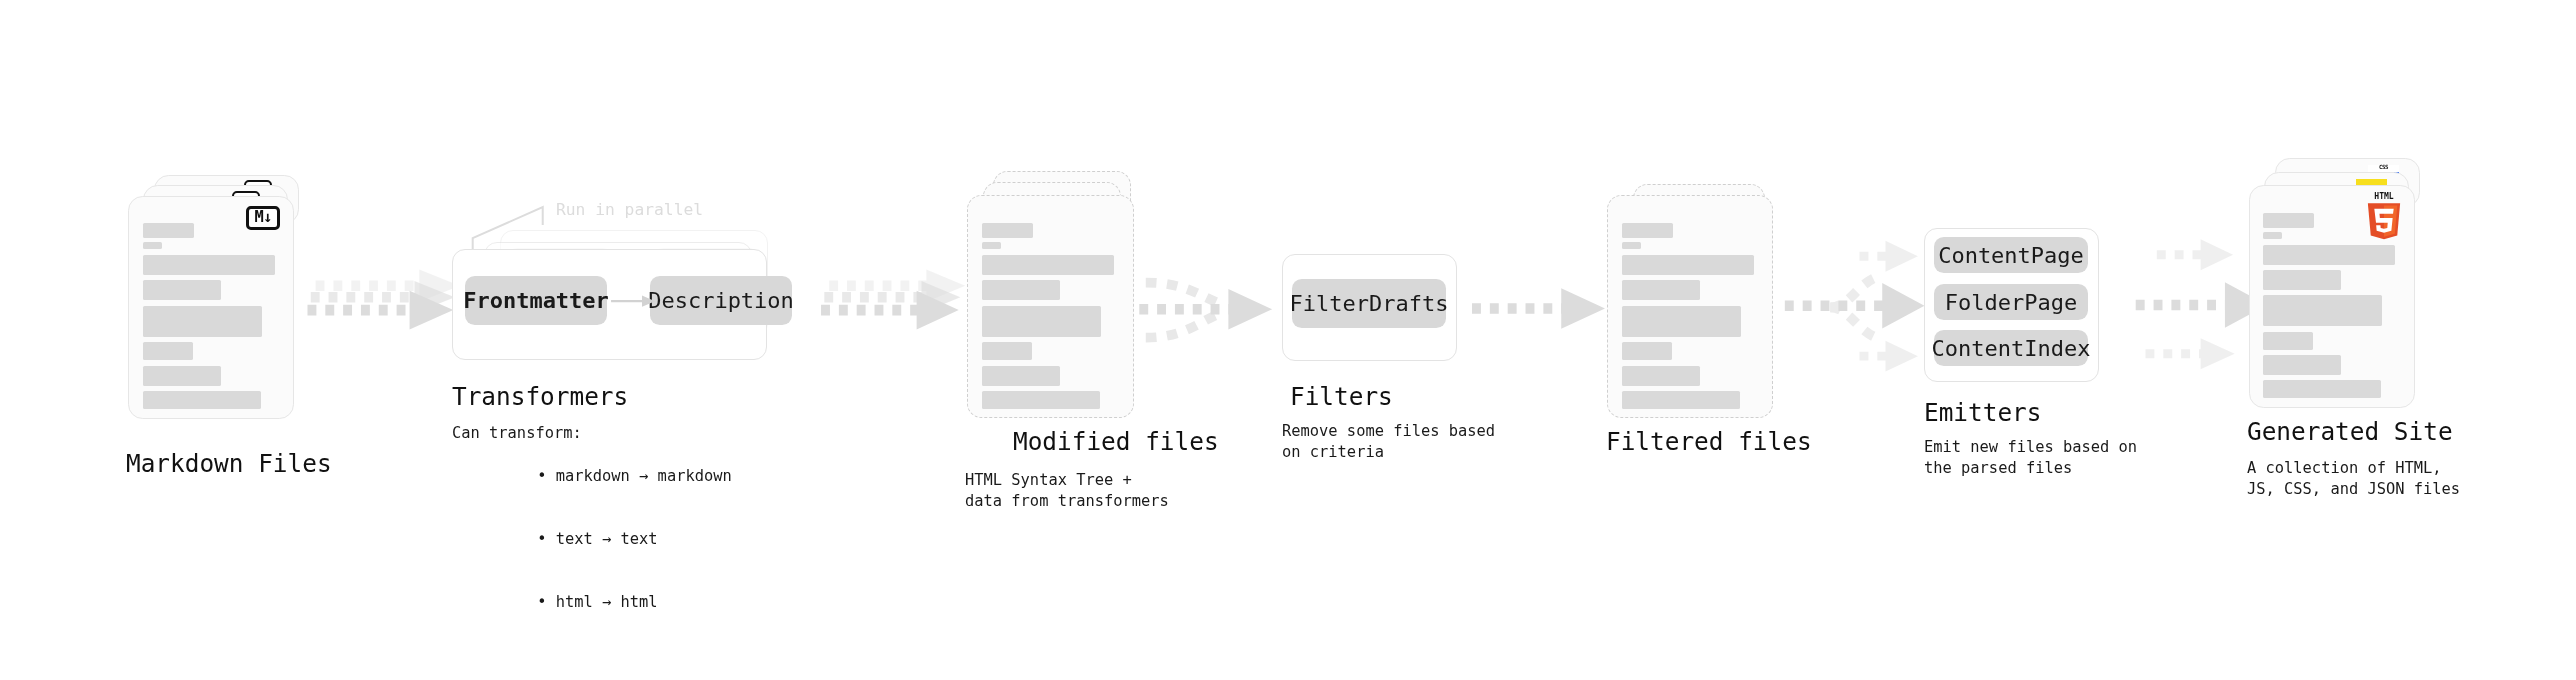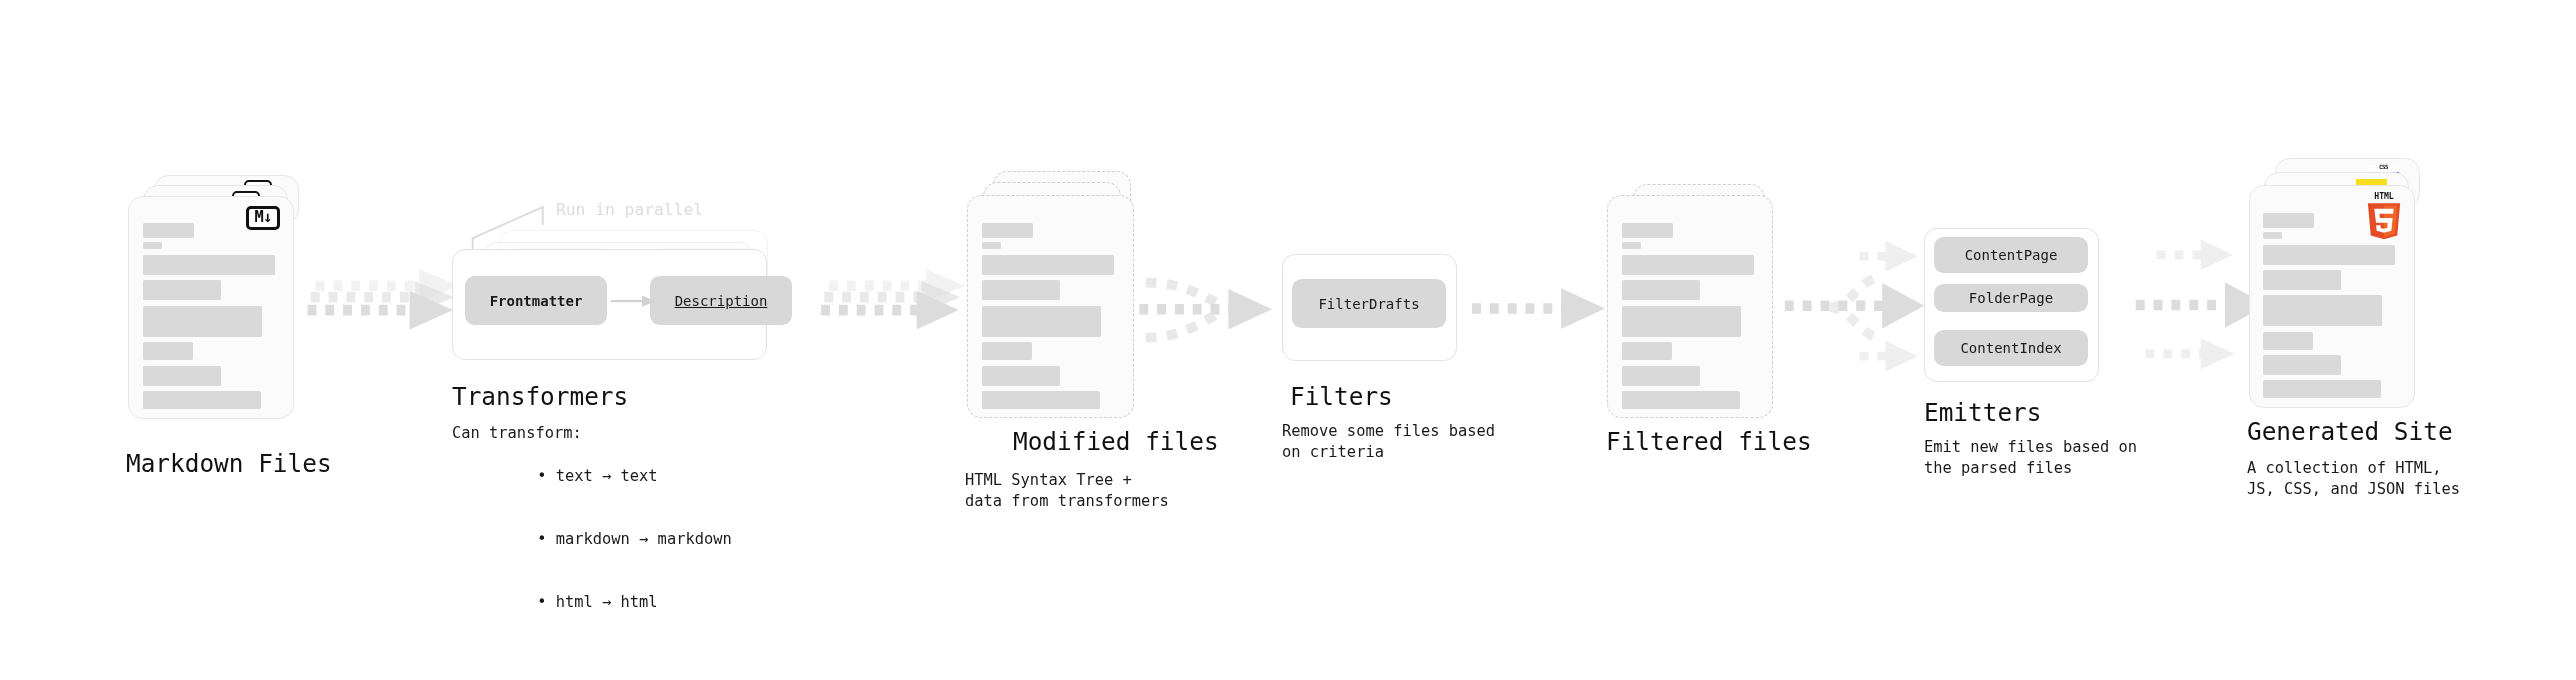--- a/index.html
+++ b/index.html
@@ -35,21 +35,21 @@
   .html5{position:absolute;width:42px;height:49px;}
 
   
   .gbox{
     position:absolute;border:1.6px solid #e3e3e3;border-radius:13px;
     background:#ffffff;box-sizing:border-box;
   }
   .pill{
     position:absolute;background:#d8d8d8;border-radius:9.8px;
     display:flex;align-items:center;justify-content:center;
-    font-size:14px;color:#1a1a1a;box-sizing:border-box;white-space:nowrap;
+    font-size:22px;color:#1a1a1a;box-sizing:border-box;white-space:nowrap;
   }
 
   
   .title{position:absolute;font-size:24.4px;color:#111;white-space:nowrap;letter-spacing:0px;}
   .desc{position:absolute;font-size:15.4px;color:#1a1a1a;line-height:21px;white-space:pre;}
   .runlabel{position:absolute;font-size:16.3px;color:#dcdcdc;white-space:nowrap;}
   .bullets{position:absolute;font-size:15.4px;color:#1a1a1a;line-height:21px;}
   .bullets div{white-space:pre;}
 
   svg{position:absolute;overflow:visible;}
@@ -115,34 +115,34 @@
     <div class="gbox" style="left:484px;top:242px;width:268px;height:106px;opacity:0.65;"></div>
     <div class="pill" style="left:492px;top:260px;width:104px;height:54px;opacity:0.5;"></div>
     <div class="pill" style="left:638px;top:260px;width:104px;height:54px;opacity:0.5;"></div>
     <svg style="left:603px;top:280px;" width="49" height="16.3" viewBox="0 0 60 20">
       <line x1="0" y1="10" x2="40" y2="10" stroke="#e0e0e0" stroke-width="3"></line>
       <polygon points="38,4 52,10 38,16" fill="#e0e0e0"></polygon>
     </svg>
 
     <div class="gbox" style="left:452px;top:249px;width:315px;height:111px;"></div>
     <div class="pill" style="left:465px;top:276px;width:142px;height:49px;font-weight:bold;">Frontmatter</div>
-    <div class="pill" style="left:650px;top:276px;width:142px;height:49px;text-decoration:underline;">Description</div>
+    <div class="pill" style="left:650px;top:276px;width:142px;height:49px;">Description</div>
     <svg style="left:611px;top:293px;" width="49" height="16.3" viewBox="0 0 60 20">
       <line x1="0" y1="10" x2="40" y2="10" stroke="#d2d2d2" stroke-width="3"></line>
       <polygon points="38,3 54,10 38,17" fill="#d2d2d2"></polygon>
     </svg>
 
     <div class="title" style="left:452px;top:382px;">Transformers</div>
     <div class="desc" style="left:452px;top:423px;">Can transform:</div>
     <div class="bullets" style="left:463px;top:445px;">
       <div>
-        <span>• </span><span>text → text</span>
+        <span>• </span><span>markdown → markdown</span>
       </div>
       <div>
-        <span>• </span><span>markdown → markdown</span>
+        <span>• </span><span>text → text</span>
       </div>
       <div>
         <span>• </span><span>html → html</span>
       </div>
     </div>
   </div>
 
   <svg style="left:821px;top:268px;" width="154" height="81" viewBox="0 0 190 100">
     <g opacity="0.35">
       <line x1="10" y1="22" x2="132" y2="22" stroke="#dcdcdc" stroke-width="13" stroke-dasharray="11 11"></line>
@@ -225,21 +225,21 @@
       <line x1="100" y1="148" x2="134" y2="148" stroke="#dcdcdc" stroke-width="11" stroke-dasharray="11 11"></line>
       <polygon class="ah" points="132,129 172,148 132,167"></polygon>
     </g>
     <line x1="8" y1="86" x2="130" y2="86" stroke="#dcdcdc" stroke-width="13" stroke-dasharray="11 11"></line>
     <polygon class="ah" points="128,58 180,86 128,114"></polygon>
   </svg>
 
   <div class="node">
     <div class="gbox" style="left:1924px;top:228px;width:175px;height:154px;"></div>
     <div class="pill" style="left:1934px;top:237px;width:154px;height:36px;">ContentPage</div>
-    <div class="pill" style="left:1934px;top:284px;width:154px;height:28px;">FolderPage</div>
+    <div class="pill" style="left:1934px;top:284px;width:154px;height:36px;">FolderPage</div>
     <div class="pill" style="left:1934px;top:330px;width:154px;height:36px;">ContentIndex</div>
 
     <div class="title" style="left:1924px;top:398px;">Emitters</div>
     <div class="desc" style="left:1924px;top:437px;">Emit new files based on
 the parsed files</div>
   </div>
 
   <svg style="left:2111px;top:228px;" width="163" height="146" viewBox="0 0 200 180">
     <g opacity="0.45">
       <line x1="56" y1="33" x2="112" y2="33" stroke="#dcdcdc" stroke-width="11" stroke-dasharray="11 11"></line>

